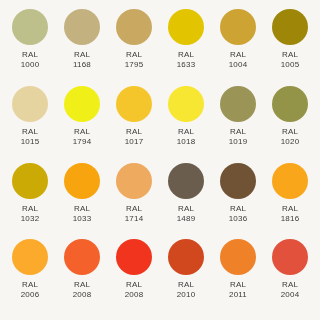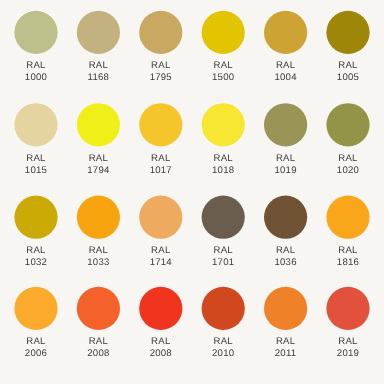--- a/index.html
+++ b/index.html
@@ -69,21 +69,21 @@
       <span class="swatch-disc" style="background: rgb(201, 169, 97);"></span>
       <div class="swatch-label">
         <span class="code-prefix">RAL</span>
         <span class="code-number">1795</span>
       </div>
     </div>
     <div class="swatch-cell">
       <span class="swatch-disc" style="background: rgb(227, 196, 0);"></span>
       <div class="swatch-label">
         <span class="code-prefix">RAL</span>
-        <span class="code-number">1500</span>
+        <span class="code-number">1633</span>
       </div>
     </div>
     <div class="swatch-cell">
       <span class="swatch-disc" style="background: rgb(205, 164, 52);"></span>
       <div class="swatch-label">
         <span class="code-prefix">RAL</span>
         <span class="code-number">1004</span>
       </div>
     </div>
     <div class="swatch-cell">
@@ -153,21 +153,21 @@
       <span class="swatch-disc" style="background: rgb(238, 170, 95);"></span>
       <div class="swatch-label">
         <span class="code-prefix">RAL</span>
         <span class="code-number">1714</span>
       </div>
     </div>
     <div class="swatch-cell">
       <span class="swatch-disc" style="background: rgb(106, 93, 77);"></span>
       <div class="swatch-label">
         <span class="code-prefix">RAL</span>
-        <span class="code-number">1701</span>
+        <span class="code-number">1489</span>
       </div>
     </div>
     <div class="swatch-cell">
       <span class="swatch-disc" style="background: rgb(112, 83, 53);"></span>
       <div class="swatch-label">
         <span class="code-prefix">RAL</span>
         <span class="code-number">1036</span>
       </div>
     </div>
     <div class="swatch-cell">
@@ -209,16 +209,16 @@
       <span class="swatch-disc" style="background: rgb(239, 129, 41);"></span>
       <div class="swatch-label">
         <span class="code-prefix">RAL</span>
         <span class="code-number">2011</span>
       </div>
     </div>
     <div class="swatch-cell">
       <span class="swatch-disc" style="background: rgb(225, 81, 59);"></span>
       <div class="swatch-label">
         <span class="code-prefix">RAL</span>
-        <span class="code-number">2019</span>
+        <span class="code-number">2004</span>
       </div>
     </div>
   </div>
 
 </body></html>

